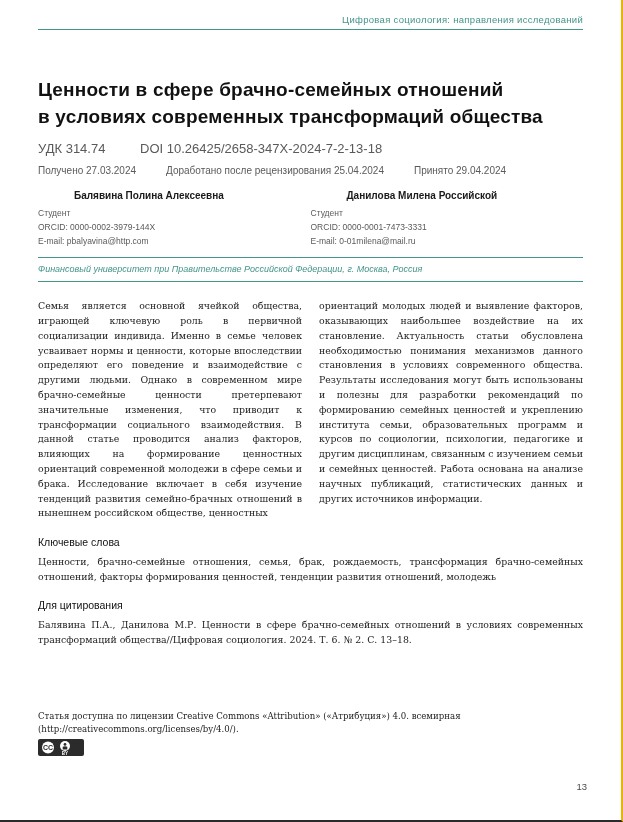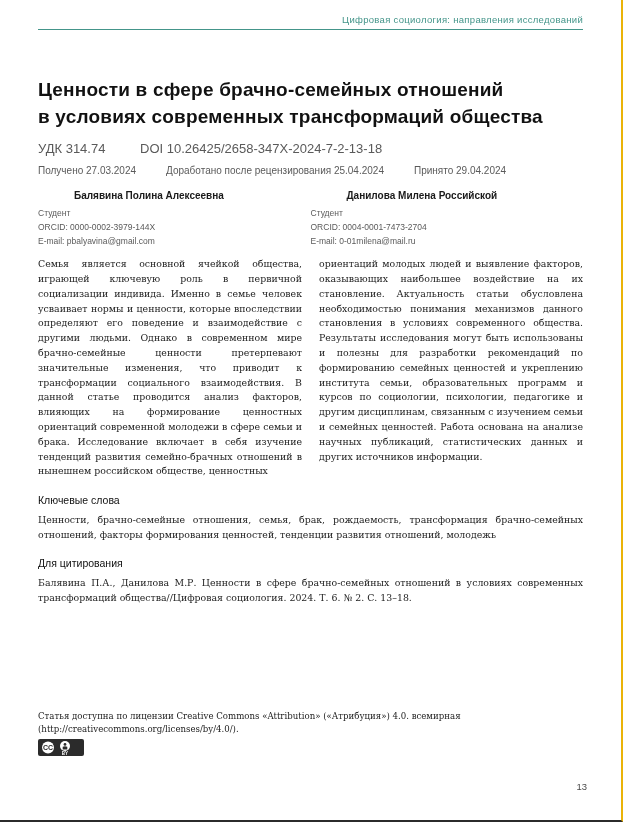--- a/index.html
+++ b/index.html
@@ -30,21 +30,21 @@
   .author-card { width: 50%; }
   .author-name { font-size: 10px; font-weight: bold; color: #1a1a1a; margin-bottom: 5px; padding-left: 36px; }
   .author-line { font-size: 8.5px; color: #5a5a5a; line-height: 14px; }
 
   
   .affiliation-band { margin-top: 9px; border-top: 1px solid #44958a; border-bottom: 1px solid #44958a; padding: 6px 0 7px 0; }
   .affiliation-text { font-size: 9px; font-style: italic; color: #44958a; }
 
   
   .abstract-heading { margin-top: 27px; font-size: 13.5px; font-weight: bold; letter-spacing: 0.4px; color: #111; }
-  .abstract-cols { margin-top: 9px; display: flex; gap: 17px; justify-content: space-between; }
+  .abstract-cols { margin-top: 17px; display: flex; gap: 17px; justify-content: space-between; }
   .abstract-col { width: 265px; font-family: "DejaVu Serif", "Liberation Serif", serif; font-size: 9.4px; line-height: 14.8px; text-align: justify; color: #222; }
 
   
   .sub-heading { margin-top: 15px; font-size: 10.5px; font-weight: normal; color: #111; }
   .serif-text { margin-top: 7px; font-family: "DejaVu Serif", "Liberation Serif", serif; font-size: 9.4px; line-height: 14.5px; text-align: justify; color: #222; }
 
   
   .footer-block { position: absolute; left: 38px; top: 710px; font-family: "DejaVu Serif", "Liberation Serif", serif; font-size: 8.6px; line-height: 12.5px; color: #222; }
   .cc-badge { margin-top: 4px; display: inline-block; }
   .page-number { position: absolute; top: 781px; right: 34px; font-size: 9.5px; color: #4a4a4a; }
@@ -73,30 +73,33 @@
     <span>Получено 27.03.2024</span>
     <span>Доработано после рецензирования 25.04.2024</span>
     <span>Принято 29.04.2024</span>
   </div>
 
   <div class="authors">
     <div class="author-card">
       <div class="author-name">Балявина Полина Алексеевна</div>
       <div class="author-line">Студент</div>
       <div class="author-line">ORCID: 0000-0002-3979-144X</div>
-      <div class="author-line">E-mail: pbalyavina@gmail.com</div>
+      <div class="author-line">E-mail: pbalyavina@http.com</div>
     </div>
     <div class="author-card">
       <div class="author-name">Данилова Милена Российской</div>
       <div class="author-line">Студент</div>
-      <div class="author-line">ORCID: 0004-0001-7473-2704</div>
+      <div class="author-line">ORCID: 0000-0001-7473-3331</div>
       <div class="author-line">E-mail: 0-01milena@mail.ru</div>
     </div>
   </div>
 
+  <div class="affiliation-band">
+    <div class="affiliation-text">Финансовый университет при Правительстве Российской Федерации, г. Москва, Россия</div>
+  </div>
 
   <div class="abstract-cols">
     <div class="abstract-col">Семья является основной ячейкой общества, играющей ключевую роль в первичной социализации индивида. Именно в семье человек усваивает нормы и ценности, которые впоследствии определяют его поведение и взаимодействие с другими людьми. Однако в современном мире брачно-семейные ценности претерпевают значительные изменения, что приводит к трансформации социального взаимодействия. В данной статье проводится анализ факторов, влияющих на формирование ценностных ориентаций современной молодежи в сфере семьи и брака. Исследование включает в себя изучение тенденций развития семейно-брачных отношений в нынешнем российском обществе, ценностных</div>
     <div class="abstract-col">ориентаций молодых людей и выявление факторов, оказывающих наибольшее воздействие на их становление. Актуальность статьи обусловлена необходимостью понимания механизмов данного становления в условиях современного общества. Результаты исследования могут быть использованы и полезны для разработки рекомендаций по формированию семейных ценностей и укреплению института семьи, образовательных программ и курсов по социологии, психологии, педагогике и другим дисциплинам, связанным с изучением семьи и семейных ценностей. Работа основана на анализе научных публикаций, статистических данных и других источников информации.</div>
   </div>
 
   <div class="sub-heading">Ключевые слова</div>
   <div class="serif-text">Ценности, брачно-семейные отношения, семья, брак, рождаемость, трансформация брачно-семейных отношений, факторы формирования ценностей, тенденции развития отношений, молодежь</div>
 
   <div class="sub-heading">Для цитирования</div>

